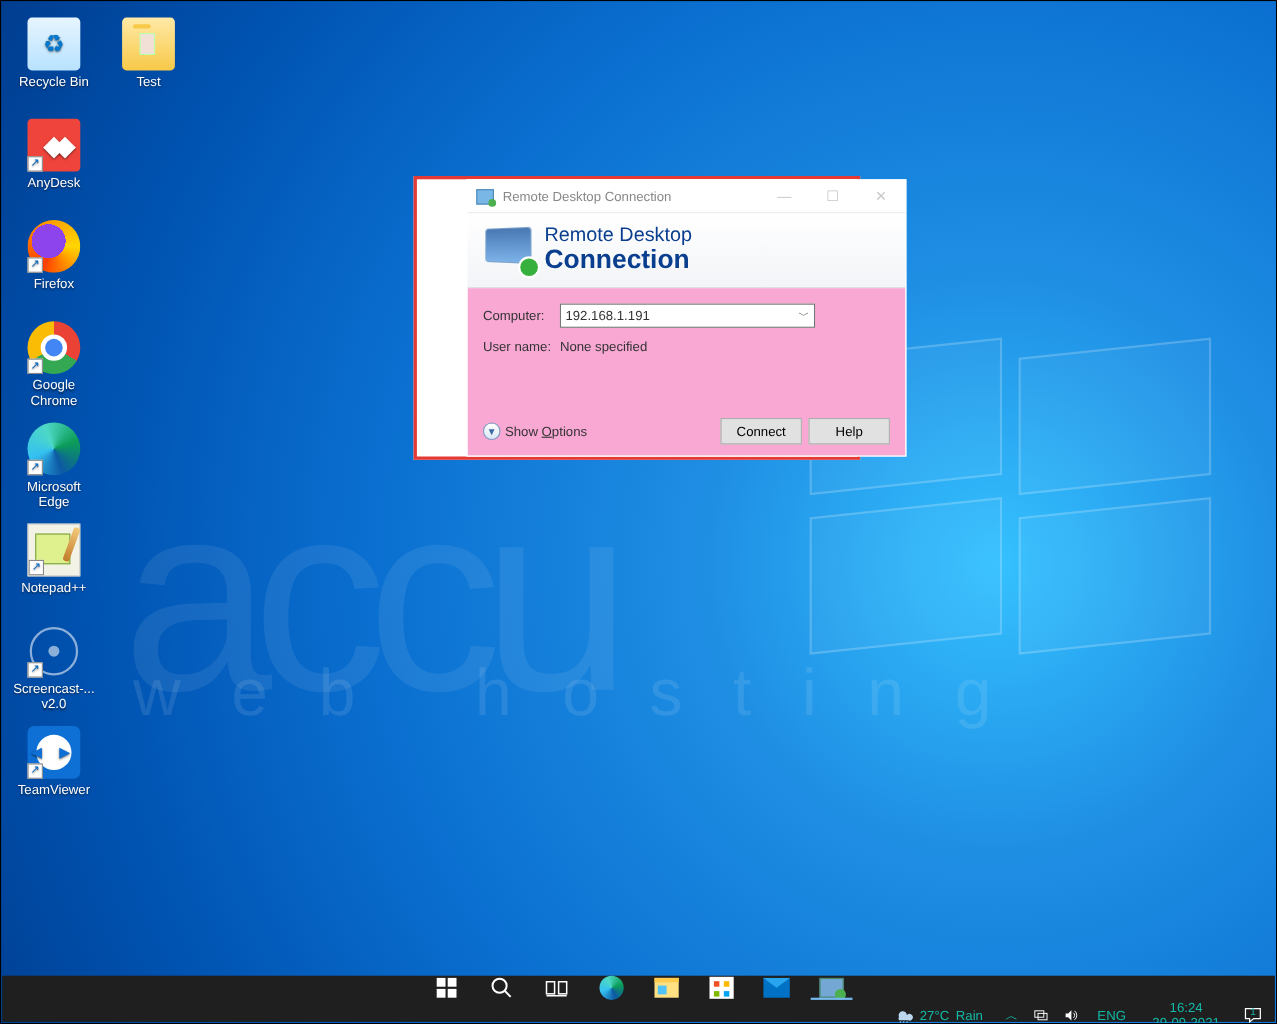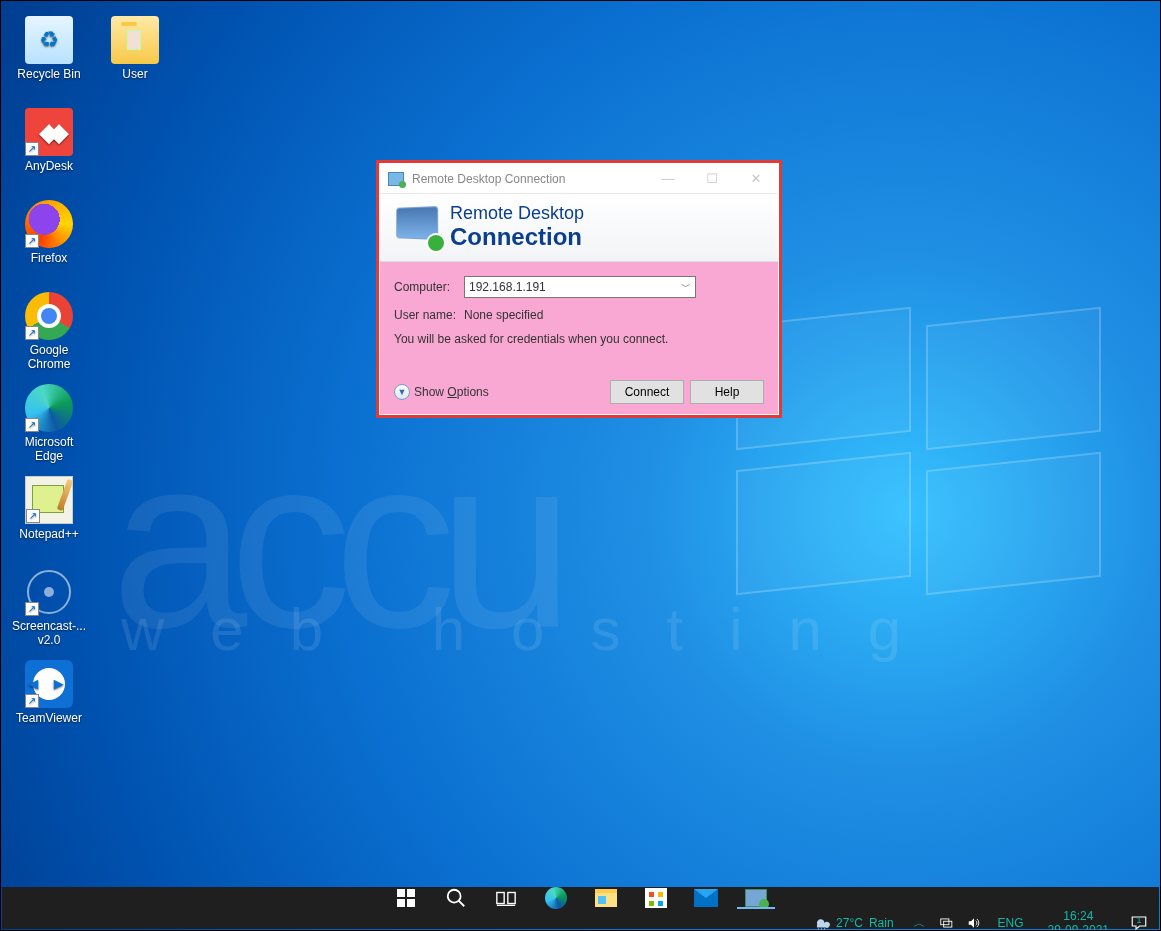--- a/index.html
+++ b/index.html
@@ -130,21 +130,21 @@
   .rdc-wrap {
     position:absolute;
     left:375px; top:159px; width:406px; height:258px;
     border:3px solid #e53935; background:#fff;
   }
   .rdc {
     width:100%; height:100%;
     background:#fff; border:1px solid #fff;
     font-size:12px;
     color:#333;
-    display:flex; flex-direction:column;
+    display:flex; flex-direction:column;margin-left:45px;
   }
   .rdc-title {
     height:30px; background:#fff; display:flex; align-items:center;
     padding:0 0 0 8px; border-bottom:1px solid #e9e9e9;
   }
   .rdc-title .titleicon{width:16px;height:14px;background:#79b8e6;border:1px solid #4a86b8;position:relative;margin-right:8px;}
   .rdc-title .titleicon::after{content:"";position:absolute;right:-3px;bottom:-3px;width:7px;height:7px;border-radius:50%;background:#4caf50;}
   .rdc-title span { color:#888; }
   .rdc-title .wbtns { margin-left:auto; display:flex; }
   .rdc-title .wbtn { width:44px; height:30px; display:flex; align-items:center; justify-content:center; color:#999; font-size:13px; cursor:default; opacity:.55;}
@@ -251,21 +251,21 @@
         </div>
       <div class="lbl">TeamViewer</div>
     </div>
   </div>
 
   <div class="d-col2">
     <div class="d-icon">
       <div class="ic ic-folder">
           <div class="tn"></div>
         </div>
-      <div class="lbl">User</div>
+      <div class="lbl">Test</div>
     </div>
   </div>
 
   <div class="rdc-wrap">
     <div class="rdc">
       <div class="rdc-title">
         <div class="titleicon"></div>
         <span>Remote Desktop Connection</span>
         <div class="wbtns">
           <div class="wbtn">—</div>
@@ -288,21 +288,20 @@
           <div class="lb">Computer:</div>
           <div class="rdc-combo">
             <span>192.168.1.191</span>
             <span class="chev">﹀</span>
           </div>
         </div>
         <div class="rdc-row">
           <div class="lb">User name:</div>
           <div>None specified</div>
         </div>
-        <div class="rdc-hint">You will be asked for credentials when you connect.</div>
 
         <div class="rdc-footer">
           <div class="so">
             <div class="circ">▼</div>
             <span><span>Show </span><span class="underline-o">O</span><span>ptions</span></span>
           </div>
           <div class="btns">
             <button>Connect</button>
             <button>Help</button>
           </div>

